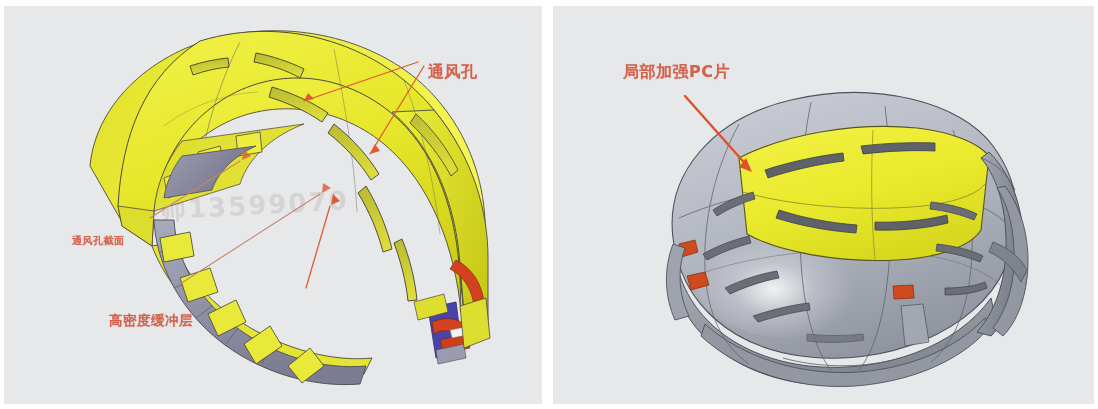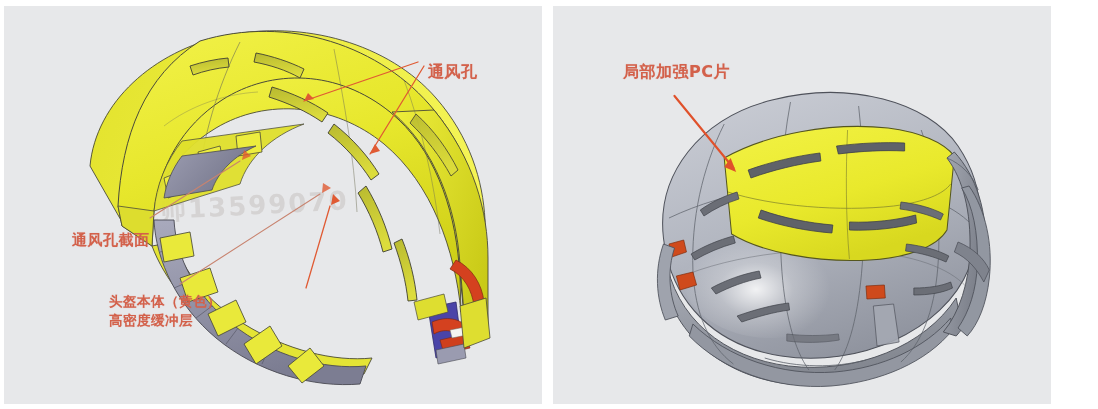--- a/index.html
+++ b/index.html
@@ -1,29 +1,29 @@
 <!DOCTYPE html>
 <html><head>
 <meta charset="utf-8">
 <style>
   html,body{margin:0;padding:0;background:#ffffff;}
   body{width:1098px;height:409px;overflow:hidden;font-family:"DejaVu Sans","Liberation Sans",sans-serif;}
   .stage{position:relative;width:1098px;height:409px;background:#ffffff;}
 
   .panel{position:absolute;top:6px;height:398px;background:#e7e8ea;overflow:hidden;}
   .panel-left{left:4px;width:538px;}
-  .panel-right{left:553px;width:498px;}
+  .panel-right{left:553px;width:541px;}
   .panel-inner{position:absolute;inset:0;}
 
   .svgwrap{position:absolute;inset:0;}
   svg{display:block;width:100%;height:100%;}
 
   .lbl{position:absolute;color:#d3614b;font-weight:700;white-space:nowrap;
        letter-spacing:.5px;text-shadow:0 0 1px rgba(211,97,75,.35);}
-  .lbl.s15{font-size:15px;line-height:19px;}
+  .lbl.s15{font-size:10px;line-height:19px;}
   .lbl.s14{font-size:13.5px;line-height:18px;}
   .lbl.s16{font-size:16px;line-height:20px;}
 
   .wm{position:absolute;color:#b9b2ae;opacity:.38;font-size:26px;font-weight:700;
       letter-spacing:2px;white-space:nowrap;pointer-events:none;}
   .wm2{position:absolute;color:#cfc9b6;opacity:.30;font-size:26px;font-weight:700;
       letter-spacing:2px;white-space:nowrap;pointer-events:none;}
 </style>
 </head>
 <body>
@@ -169,21 +169,20 @@
             <path d="M327,199 l9,-4 -7,-7 z"></path>
             <path d="M238,154 l9,-4 -7,-6 z" opacity=".8"></path>
           </g>
         </svg>
       </div>
 
       <div class="lbl s16" style="left:424px;top:56px;">通风孔</div>
 
       <div class="lbl s15" style="left:68px;top:225px;">通风孔截面</div>
 
-      <div class="lbl s14" style="left:105px;top:286px;">头盔本体（黄色）</div>
       <div class="lbl s14" style="left:105px;top:305px;">高密度缓冲层</div>
 
 
     </div>
   </div>
 
   <div class="panel panel-right">
     <div class="panel-inner">
 
       <div class="wm2" style="left:200px;top:178px;transform:rotate(-2deg);">王帅13599070</div>

